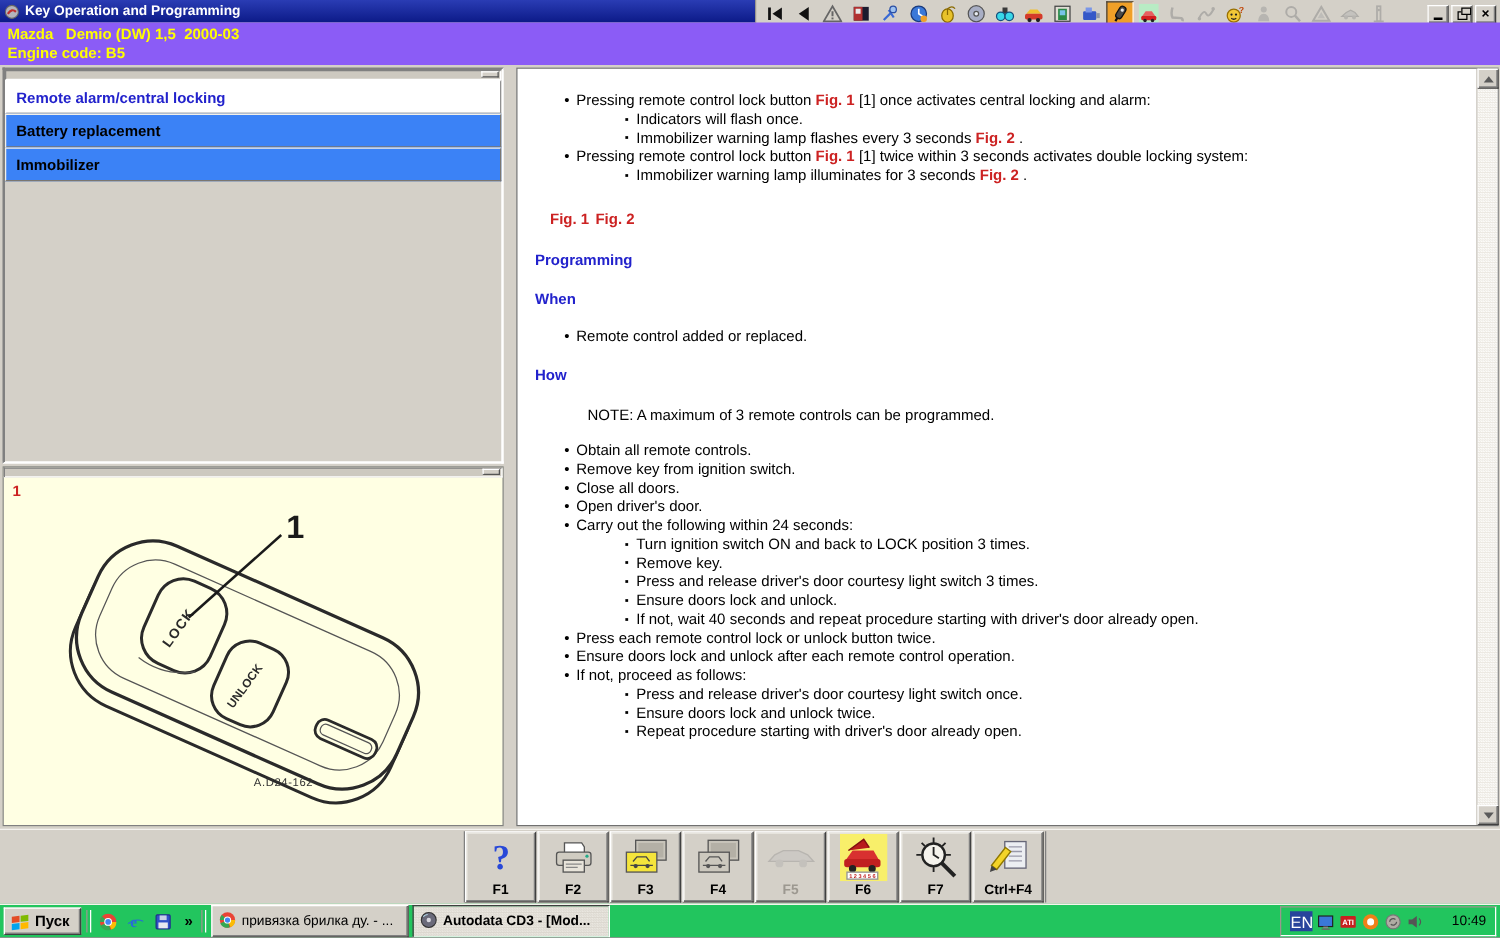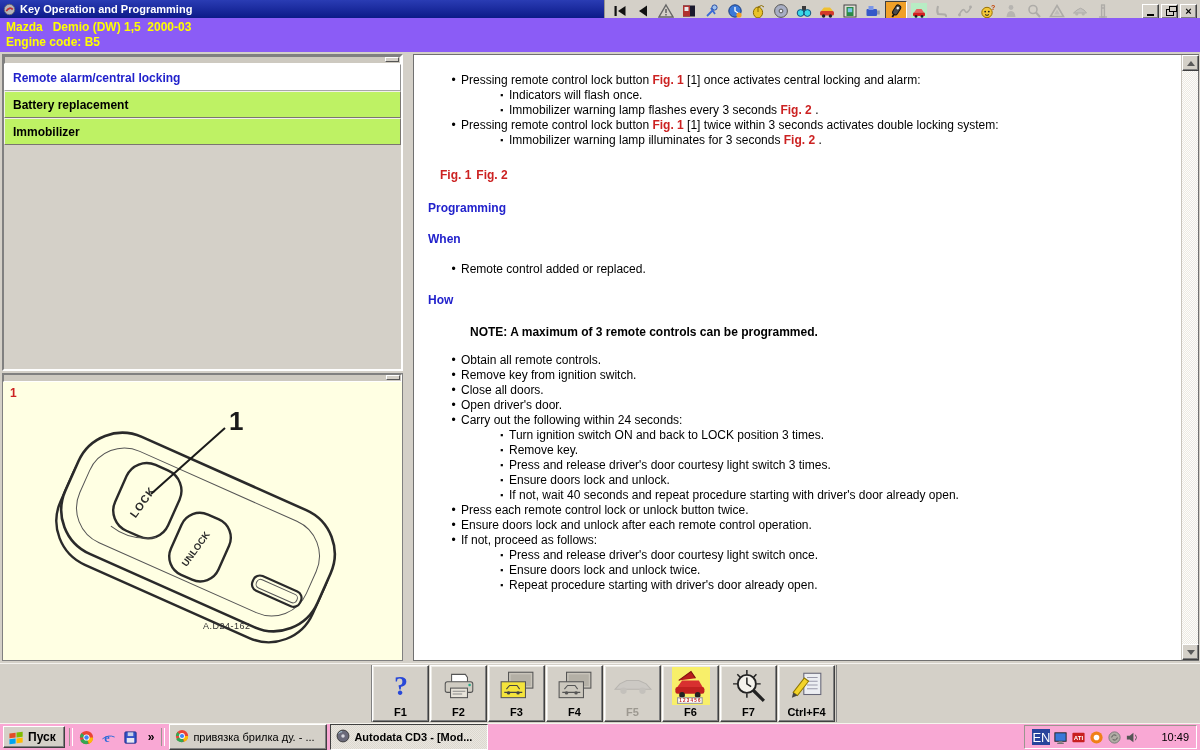--- a/index.html
+++ b/index.html
@@ -35,36 +35,36 @@
   #vehiclebar div{white-space:pre;line-height:15px;}
 
   
   #workspace{position:absolute;left:0;top:52px;width:1200px;height:611px;background:#d4d0c8;}
 
   #sidebar{position:absolute;left:2px;top:2px;width:401px;height:317px;background:#d4d0c8;
     border:2px solid;border-color:#808080 #ffffff #ffffff #808080;box-sizing:border-box;}
   .mini-hscroll{height:8px;background:#cdc9c0;border:1px solid;border-color:#808080 #fff #fff #808080;position:relative;box-sizing:border-box;}
   .mini-thumb{position:absolute;right:1px;top:0px;width:14px;height:5px;background:#d4d0c8;border:1px solid;border-color:#fff #555 #555 #fff;box-sizing:border-box;}
   .sb-item{height:27px;display:flex;align-items:center;padding-left:8px;font-size:12px;font-weight:bold;
-    background:#bef264;color:#000;border:1px solid;border-color:#f2f0ea #7a7670 #7a7670 #f2f0ea;box-sizing:border-box;}
+    background:#3b82f6;color:#000;border:1px solid;border-color:#f2f0ea #7a7670 #7a7670 #f2f0ea;box-sizing:border-box;}
   .sb-item.sel{background:#ffffff;color:#2222cc;border-color:#ffffff #909090 #a8a8a8 #ffffff;}
 
   #figurepanel{position:absolute;left:2px;top:321px;width:401px;height:288px;background:#ffffe3;
     border:1px solid #808080;box-sizing:border-box;}
   #figmarker{position:absolute;left:7px;top:12px;color:#cc2222;font-weight:bold;font-size:12px;}
   #fobsvg{position:absolute;left:0;top:8px;}
 
   
   #article{position:absolute;left:413px;top:2px;width:786px;height:607px;background:#ffffff;
     border:1px solid #707070;box-sizing:border-box;}
   #article-content{position:absolute;left:0;top:0;right:17px;bottom:0;padding:18px 10px 0 14px;
     font-size:12px;line-height:15px;color:#000;overflow:hidden;}
   #article-content>div:first-child{margin-top:0;}
   .a-h{color:#2222cc;font-weight:bold;margin:16px 0 15px;}
-  .a-note{font-weight:bold;margin:17px 0 13px;padding-left:42px;}
+  .a-note{font-weight:normal;margin:17px 0 13px;padding-left:42px;}
   .figrow{margin:20px 12px 18px;}
   .fig-link{color:#cc2222;font-weight:bold;cursor:pointer;}
   .figrow .fig-link{margin-right:5px;}
   .a-list{margin:13px 0;}
   .li{display:flex;}
   .bullet{flex:none;width:15px;text-align:center;}
   .li.L1 .bullet{margin-left:18px;}
   .li.L2 .bullet{margin-left:66px;font-size:9px;}
   .litext{flex:1;}
 
@@ -83,21 +83,21 @@
   #fbtns{position:absolute;left:371px;top:1px;display:flex;border-left:1px solid #808080;border-right:1px solid #808080;}
   .fbtn{width:57px;height:57px;background:#d4d0c8;border:1px solid;border-color:#fff #404040 #404040 #fff;
     box-shadow:inset -1px -1px 0 #808080,inset 1px 1px 0 #eceae4;display:flex;flex-direction:column;align-items:center;
     justify-content:flex-end;padding-bottom:3px;box-sizing:border-box;margin-right:1px;}
   .fbtn .ficon{flex:1;display:flex;align-items:center;justify-content:center;}
   .fbtn .ficon svg{display:block;}
   .fbtn .flabel{font-size:11px;font-weight:bold;color:#000;}
   .fbtn.disabled .flabel{color:#9c9890;}
 
   
-  #taskbar{position:absolute;left:0;top:723px;width:1200px;height:27px;background:#f9a8d4;
+  #taskbar{position:absolute;left:0;top:723px;width:1200px;height:27px;background:#22c55e;
     border-top:1px solid #f6f4ee;display:flex;align-items:center;padding:0 3px;box-sizing:border-box;gap:4px;}
   #startbtn{height:22px;display:flex;align-items:center;gap:3px;padding:0 8px 0 4px;background:#d4d0c8;
     border:1px solid;border-color:#fff #404040 #404040 #fff;box-shadow:inset -1px -1px 0 #808080;
     font-weight:bold;font-size:12px;font-family:"Liberation Sans",sans-serif;}
   #startbtn svg{width:17px;height:15px;}
   .tb-sep{width:2px;height:18px;border-left:1px solid #9a968e;border-right:1px solid #fff;}
   #quicklaunch{display:flex;align-items:center;gap:2px;}
   .ql{width:20px;height:20px;display:flex;align-items:center;justify-content:center;}
   .ql svg{width:15px;height:15px;display:block;}
   .chev{font-weight:bold;font-size:12px;padding:0 3px;}

